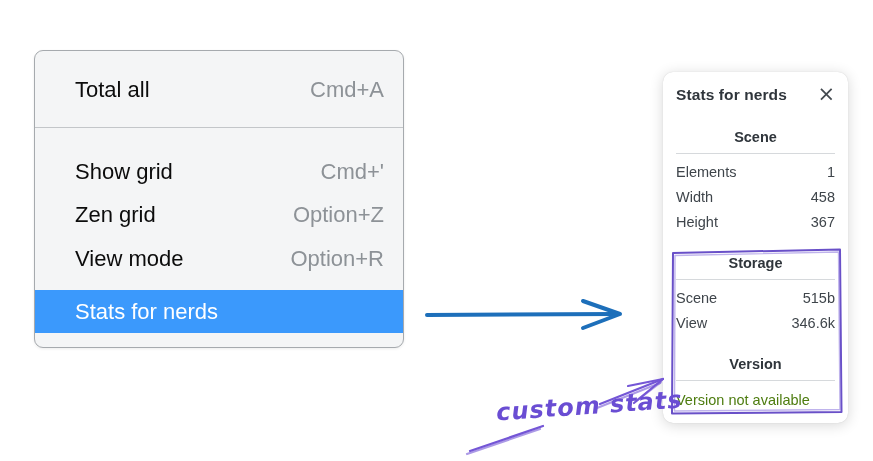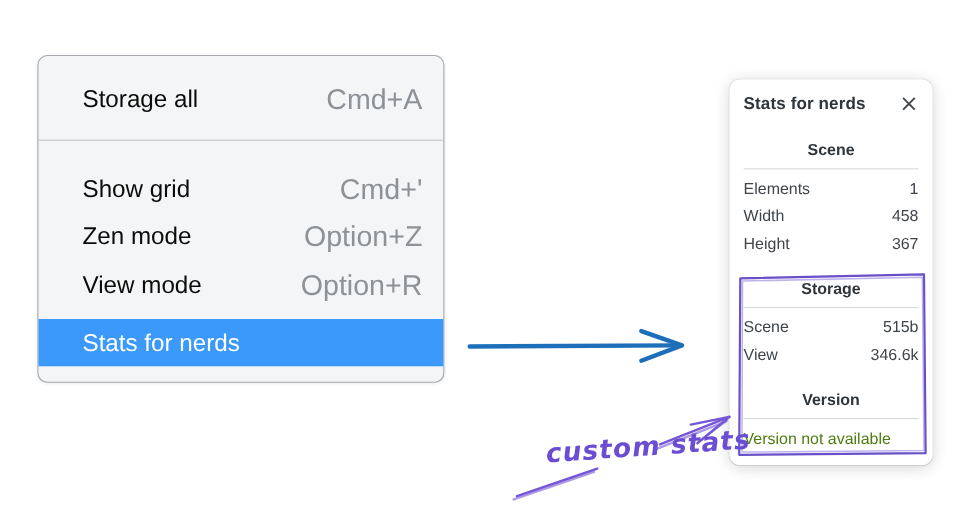--- a/index.html
+++ b/index.html
@@ -13,21 +13,21 @@
     position:absolute; left:34px; top:50px; width:370px; height:298px;
     background:#f4f5f6; border:1.5px solid #a6aaae; border-radius:9px;
     box-sizing:border-box; box-shadow:0 1px 3px rgba(0,0,0,0.08);
   }
   .menu-row {
     position:absolute; left:0; right:0; height:44px;
     display:flex; align-items:center; justify-content:space-between;
     padding:0 19px 0 40px; box-sizing:border-box; cursor:default;
   }
   .menu-label { font-size:22px; color:#0c0c0c; }
-  .menu-shortcut { font-size:26px; color:#8d9297; }
+  .menu-shortcut { font-size:22px; color:#8d9297; }
   .menu-sep {
     position:absolute; left:0; right:0; top:76px; height:0;
     border-top:1px solid #c3c6c9;
   }
   .menu-row.highlighted { background:#3b99fc; height:43px; }
   .menu-row.highlighted .menu-label { color:#ffffff; }
   .menu-row.highlighted .menu-shortcut { color:#b9dafb; }
 
   
   .flow-arrow { position:absolute; left:420px; top:295px; }
@@ -71,33 +71,33 @@
   }
 </style>
 </head>
 <body>
 
 <div class="stage">
 
   <div class="context-menu">
 
     <div class="menu-row" style="top:17px;">
-      <span class="menu-label">Storage all</span>
+      <span class="menu-label">Total all</span>
       <span class="menu-shortcut">Cmd+A</span>
     </div>
 
     <div class="menu-sep"></div>
 
     <div class="menu-row" style="top:99px;">
       <span class="menu-label">Show grid</span>
       <span class="menu-shortcut">Cmd+'</span>
     </div>
 
     <div class="menu-row" style="top:142px;">
-      <span class="menu-label">Zen mode</span>
+      <span class="menu-label">Zen grid</span>
       <span class="menu-shortcut">Option+Z</span>
     </div>
 
     <div class="menu-row" style="top:186px;">
       <span class="menu-label">View mode</span>
       <span class="menu-shortcut">Option+R</span>
     </div>
 
     <div class="menu-row highlighted" style="top:239px;">
       <span class="menu-label">Stats for nerds</span>

